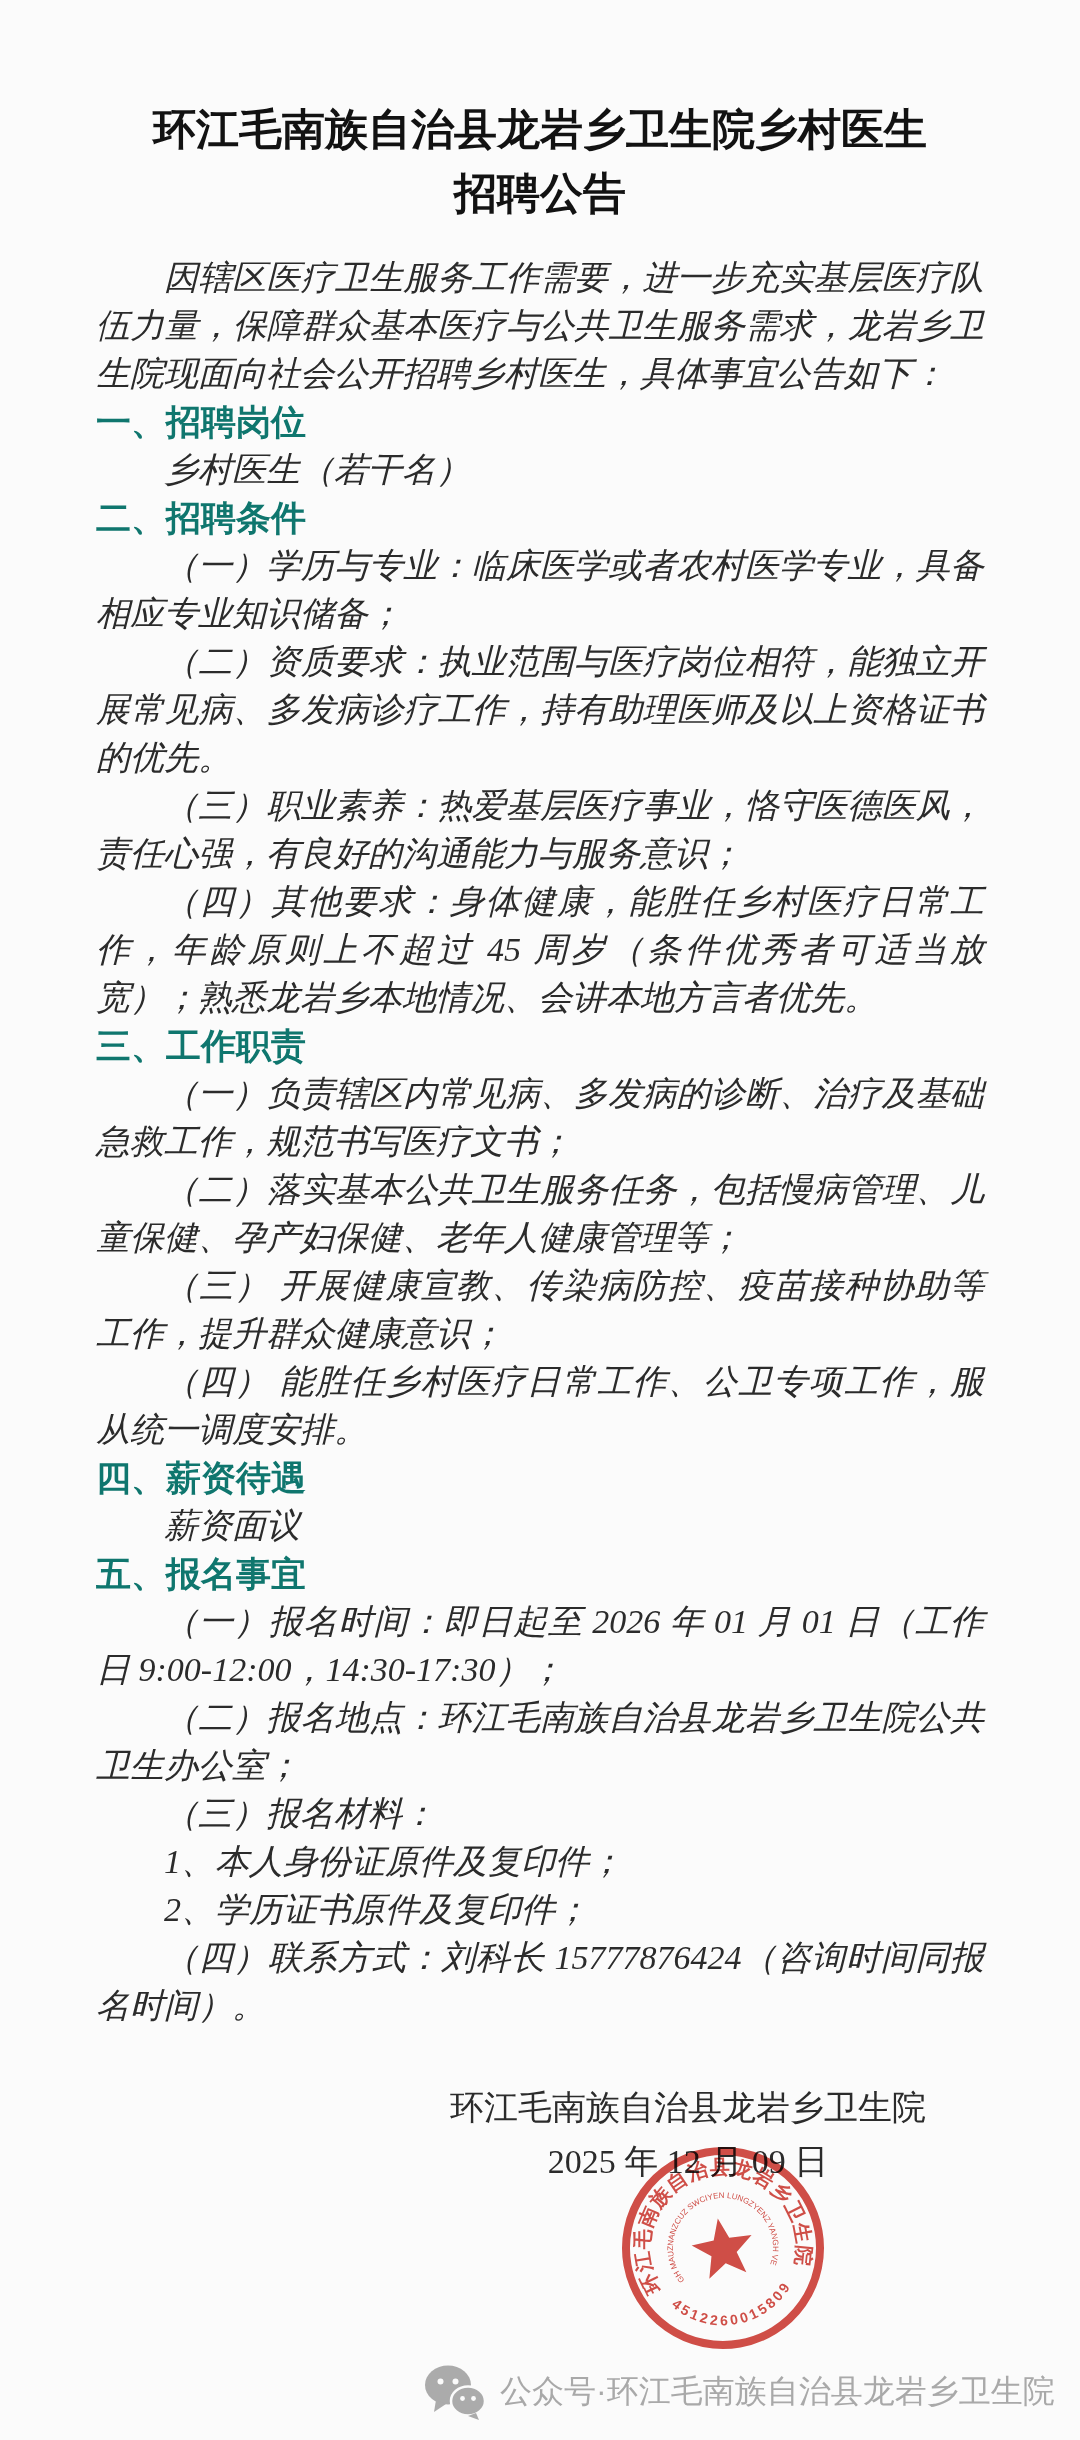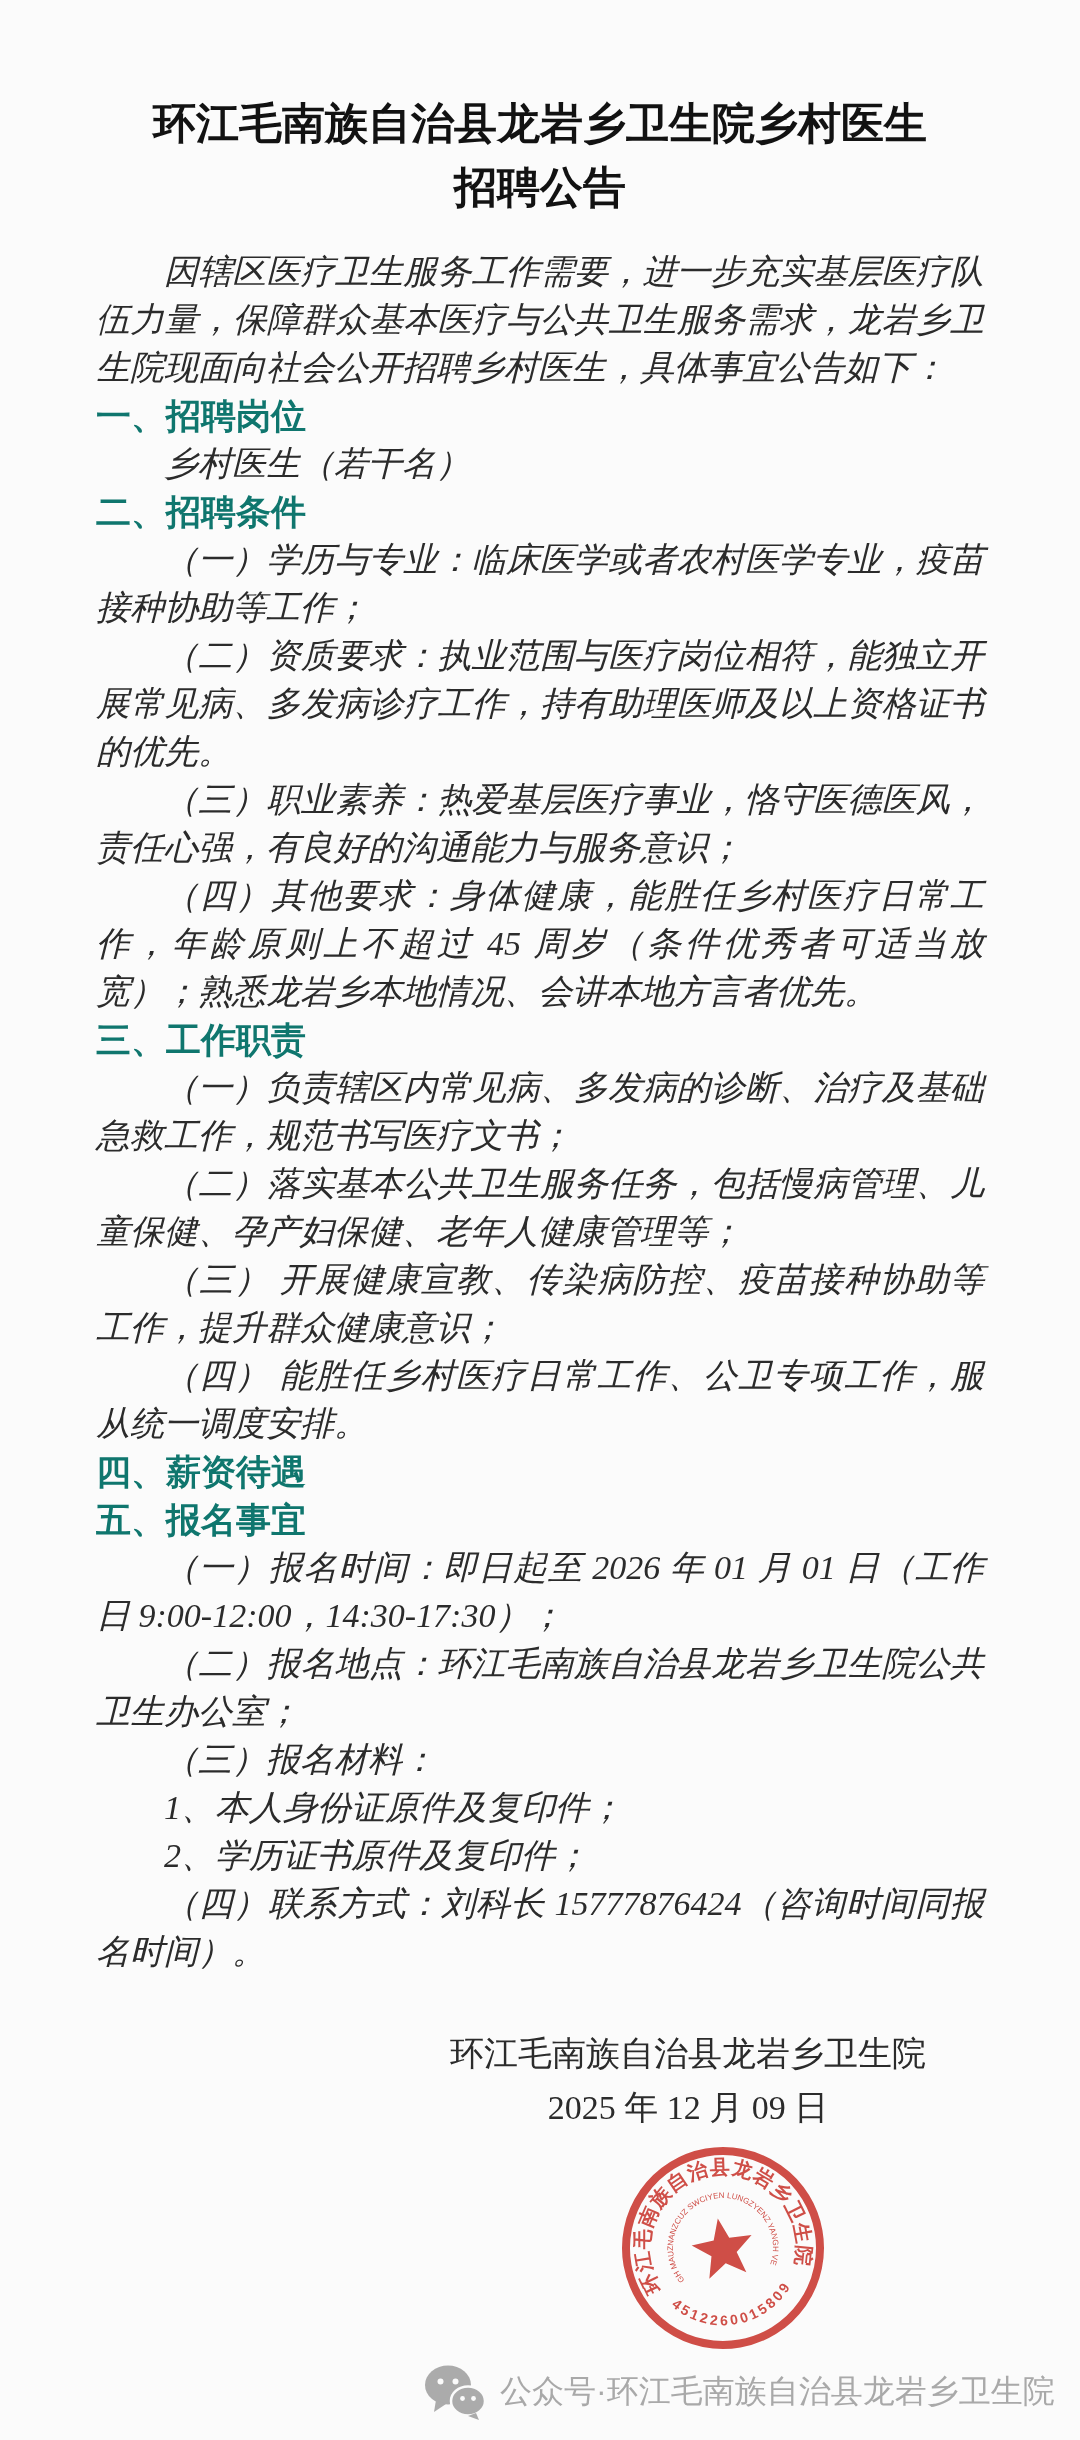--- a/index.html
+++ b/index.html
@@ -7,21 +7,21 @@
     width:1080px;height:2440px;
     background:#fbfbfb;
     position:relative;
     overflow:hidden;
     font-family:"Liberation Serif", serif;
     color:#2b2b2b;
   }
   .page{padding:86px 96px 0 96px;}
   .title{
     font-size:43px;line-height:64px;font-weight:bold;
-    text-align:center;color:#121212;margin:6px;
+    text-align:center;color:#121212;margin:12px;
     font-family:"Liberation Serif", serif;
   }
   .title span{display:block;}
   .doc{margin-top:28px;font-size:34px;line-height:48px;text-align:justify;}
   .doc p{margin:0;}
   .para{text-indent:2em;font-style:italic;}
   .heading{
     font-family:"Liberation Sans", sans-serif;
     font-weight:bold;font-size:35px;color:#0f766e;text-indent:0;
   }
@@ -51,30 +51,31 @@
   <h1 class="title">
     <span>环江毛南族自治县龙岩乡卫生院乡村医生</span>
     <span>招聘公告</span>
   </h1>
 
   <div class="doc">
     <p class="para">因辖区医疗卫生服务工作需要，进一步充实基层医疗队伍力量，保障群众基本医疗与公共卫生服务需求，龙岩乡卫生院现面向社会公开招聘乡村医生，具体事宜公告如下：</p>
     <p class="heading">一、招聘岗位</p>
     <p class="para">乡村医生（若干名）</p>
     <p class="heading">二、招聘条件</p>
-    <p class="para">（一）学历与专业：临床医学或者农村医学专业，疫苗接种协助等工作；</p>
+    <p class="para">（一）学历与专业：临床医学或者农村医学专业，具备相应专业知识储备；</p>
     <p class="para">（二）资质要求：执业范围与医疗岗位相符，能独立开展常见病、多发病诊疗工作，持有助理医师及以上资格证书的优先。</p>
     <p class="para">（三）职业素养：热爱基层医疗事业，恪守医德医风，责任心强，有良好的沟通能力与服务意识；</p>
     <p class="para">（四）其他要求：身体健康，能胜任乡村医疗日常工作，年龄原则上不超过 45 周岁（条件优秀者可适当放宽）；熟悉龙岩乡本地情况、会讲本地方言者优先。</p>
     <p class="heading">三、工作职责</p>
     <p class="para">（一）负责辖区内常见病、多发病的诊断、治疗及基础急救工作，规范书写医疗文书；</p>
     <p class="para">（二）落实基本公共卫生服务任务，包括慢病管理、儿童保健、孕产妇保健、老年人健康管理等；</p>
     <p class="para">（三） 开展健康宣教、传染病防控、疫苗接种协助等工作，提升群众健康意识；</p>
     <p class="para">（四） 能胜任乡村医疗日常工作、公卫专项工作，服从统一调度安排。</p>
     <p class="heading">四、薪资待遇</p>
+    <p class="para">薪资面议</p>
     <p class="heading">五、报名事宜</p>
     <p class="para">（一）报名时间：即日起至 2026 年 01 月 01 日（工作日 9:00-12:00，14:30-17:30）；</p>
     <p class="para">（二）报名地点：环江毛南族自治县龙岩乡卫生院公共卫生办公室；</p>
     <p class="para">（三）报名材料：</p>
     <p class="para">1、本人身份证原件及复印件；</p>
     <p class="para">2、学历证书原件及复印件；</p>
     <p class="para">（四）联系方式：刘科长 15777876424（咨询时间同报名时间）。</p>
   </div>
 
   <div class="sign">

